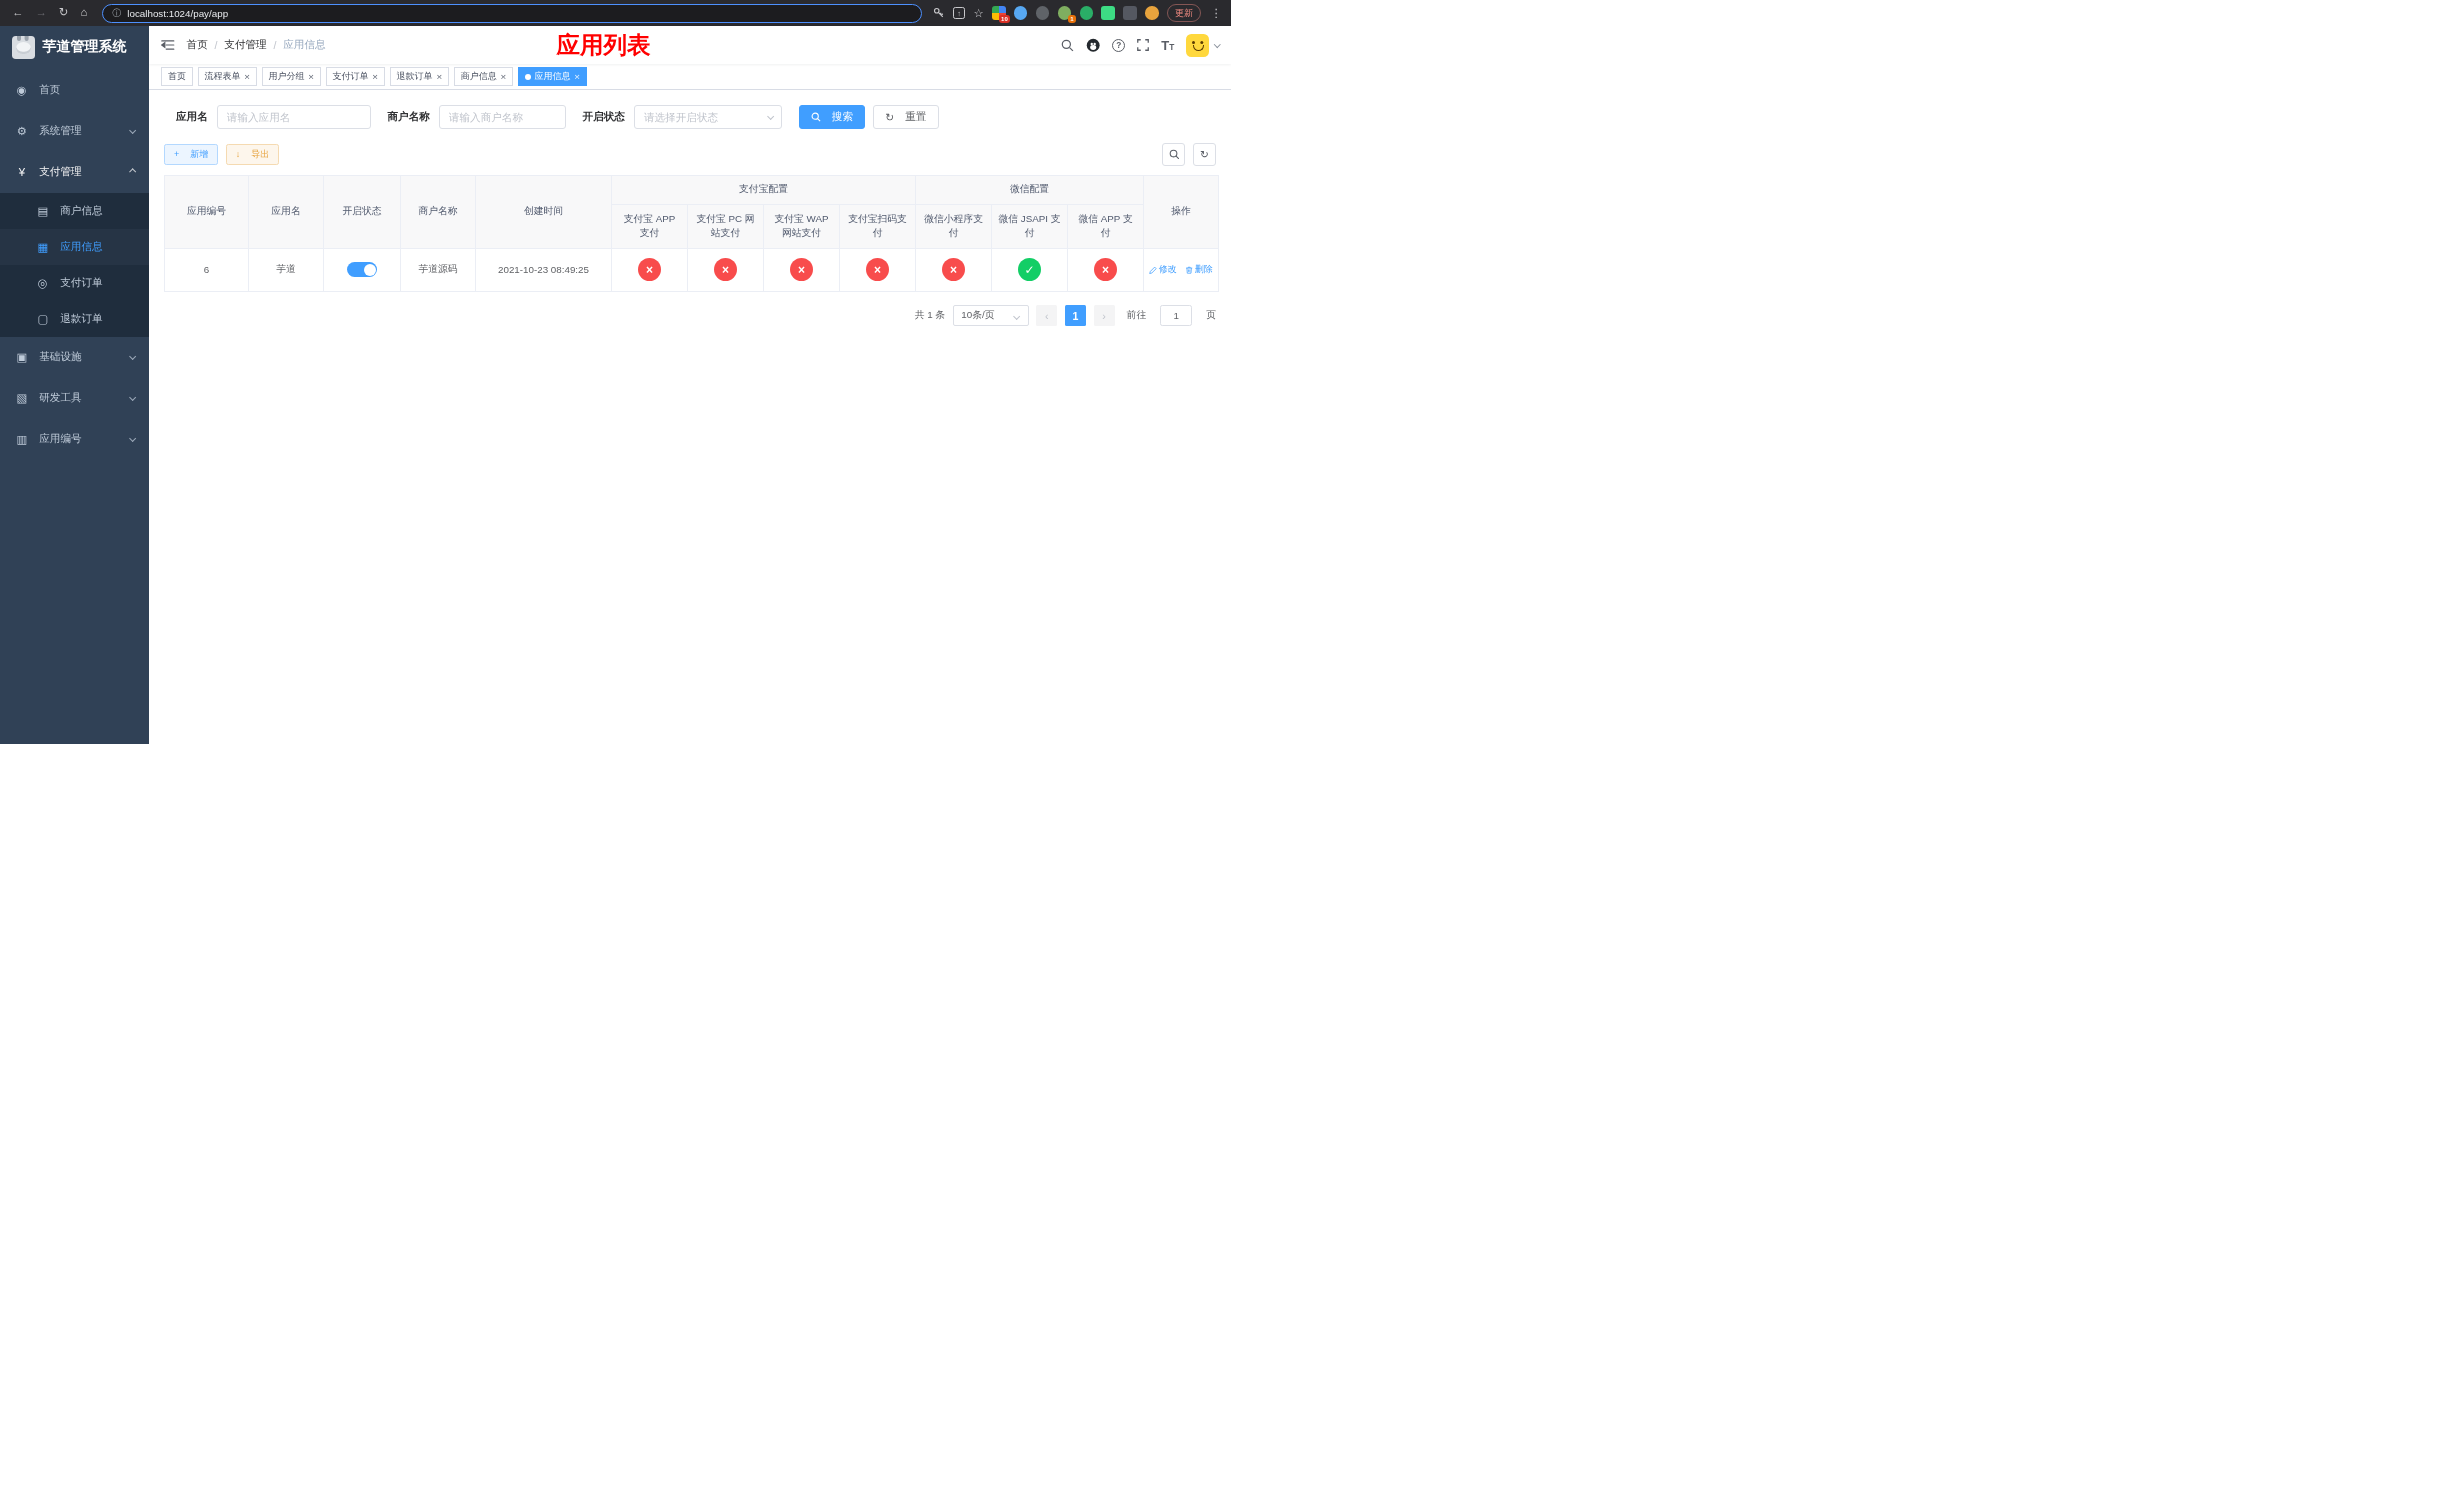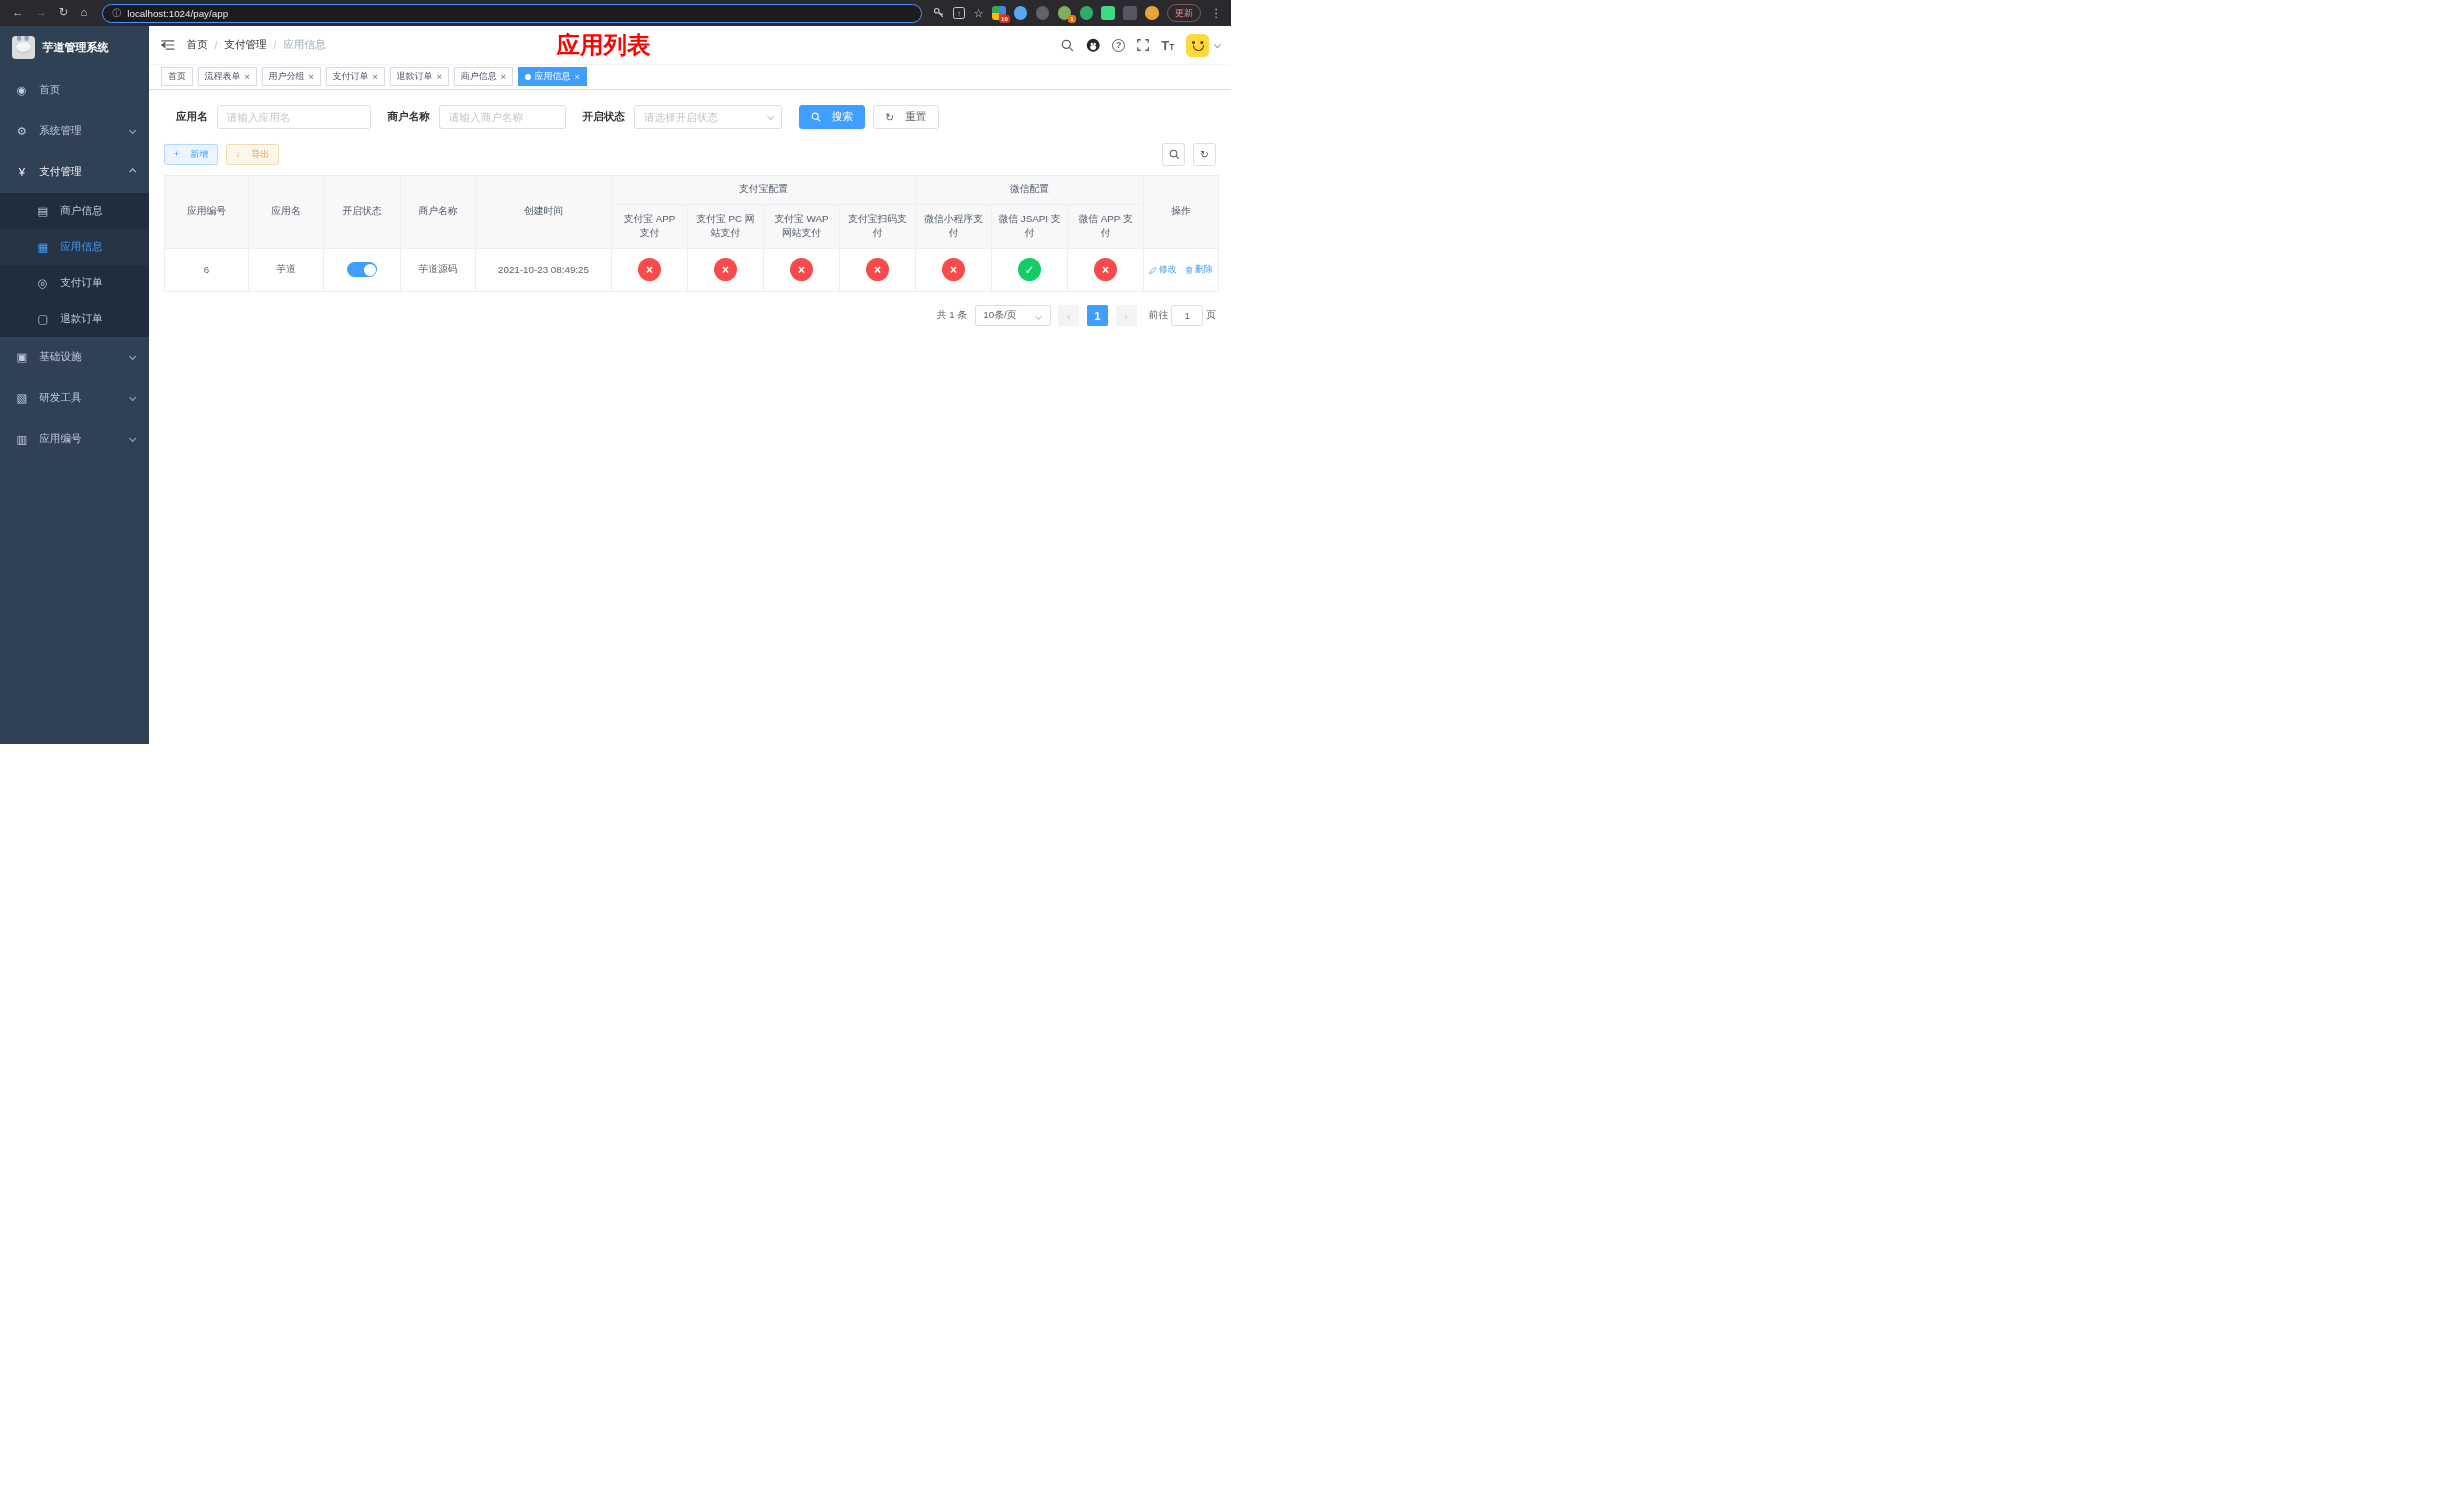--- a/index.html
+++ b/index.html
@@ -35,21 +35,21 @@
   
   .app { display:flex; height:719px; }
   .sidebar { width:149px; background:#304156; flex-shrink:0; overflow:hidden; }
   .main { flex:1; display:flex; flex-direction:column; min-width:0; }
 
   
   .logo-row { height:42px; display:flex; align-items:center; gap:7.6px; padding-left:12px; }
   .logo-img { width:23px; height:23px; border-radius:3.8px; background:#d9dde2; position:relative; overflow:hidden; flex-shrink:0; }
   .logo-img::before { content:""; position:absolute; left:5.3px; top:-3.8px; width:3.8px; height:9px; background:#9aa2ab; border-radius:2.3px; box-shadow:7.6px 0 0 #9aa2ab; }
   .logo-img::after { content:""; position:absolute; left:3.8px; top:6.8px; width:15px; height:12px; background:#f2f4f6; border-radius:50% 50% 45% 45%; box-shadow:inset 0 -2.3px 0 #c9ced4; }
-  .logo-title { color:#fff; font-weight:700; font-size:11px; white-space:nowrap; }
+  .logo-title { color:#fff; font-weight:700; font-size:14px; white-space:nowrap; }
   .menu { padding-top:1.5px; }
   .menu-item { height:41px; display:flex; align-items:center; gap:10.6px; padding:0 13.6px 0 15px; color:#bfcbd9; font-size:10.6px; cursor:pointer; }
   .menu-item .micon { width:13.6px; text-align:center; font-size:11.4px; flex-shrink:0; }
   .menu-item .mlabel { white-space:nowrap; }
   .menu-item .chev { margin-left:auto; }
   .menu-item.parent-open { color:#f4f4f5; }
   .submenu { background:#1f2d3d; }
   .submenu .menu-item { padding-left:36px; height:36px; }
   .submenu .menu-item.active { color:#409eff; background:#263445; }
   .chev { width:5.3px; height:5.3px; border-right:1.2px solid currentColor; border-bottom:1.2px solid currentColor; transform:rotate(45deg); opacity:.75; flex-shrink:0; }
@@ -118,21 +118,21 @@
   .link { color:#409eff; font-size:9px; display:inline-flex; align-items:center; gap:1px; cursor:pointer; white-space:nowrap; }
   .link + .link { margin-left:6px; }
 
   
   .pagination { display:flex; align-items:center; justify-content:flex-end; gap:7.6px; margin-top:13.6px; font-size:9.8px; color:#606266; }
   .psize { position:relative; width:76px; height:21px; border:0.8px solid #dcdfe6; border-radius:2px; display:flex; align-items:center; padding:0 18px 0 7.6px; font-size:9.8px; color:#606266; cursor:pointer; }
   .psize .sel-chev { top:7.6px; }
   .pbtn { min-width:21px; height:21px; border-radius:1.5px; background:#f4f4f5; display:flex; align-items:center; justify-content:center; font-size:10.6px; cursor:pointer; color:#c0c4cc; }
   .pbtn.page { color:#606266; }
   .pbtn.active { background:#409eff; color:#fff; font-weight:700; }
-  .goto { display:flex; align-items:center; gap:3px; margin-left:4.5px; }
+  .goto { display:flex; align-items:center; gap:14px; margin-left:4.5px; }
   .goto-input { width:32px; height:21px; border:0.8px solid #dcdfe6; border-radius:2.3px; text-align:center; font-size:9.8px; color:#606266; outline:none; }
 </style>
 </head>
 <body>
 
 <div class="browser-bar">
   <div class="nav-btns">
     <span class="bicon">←</span>
     <span class="bicon dim">→</span>
     <span class="bicon">↻</span>

